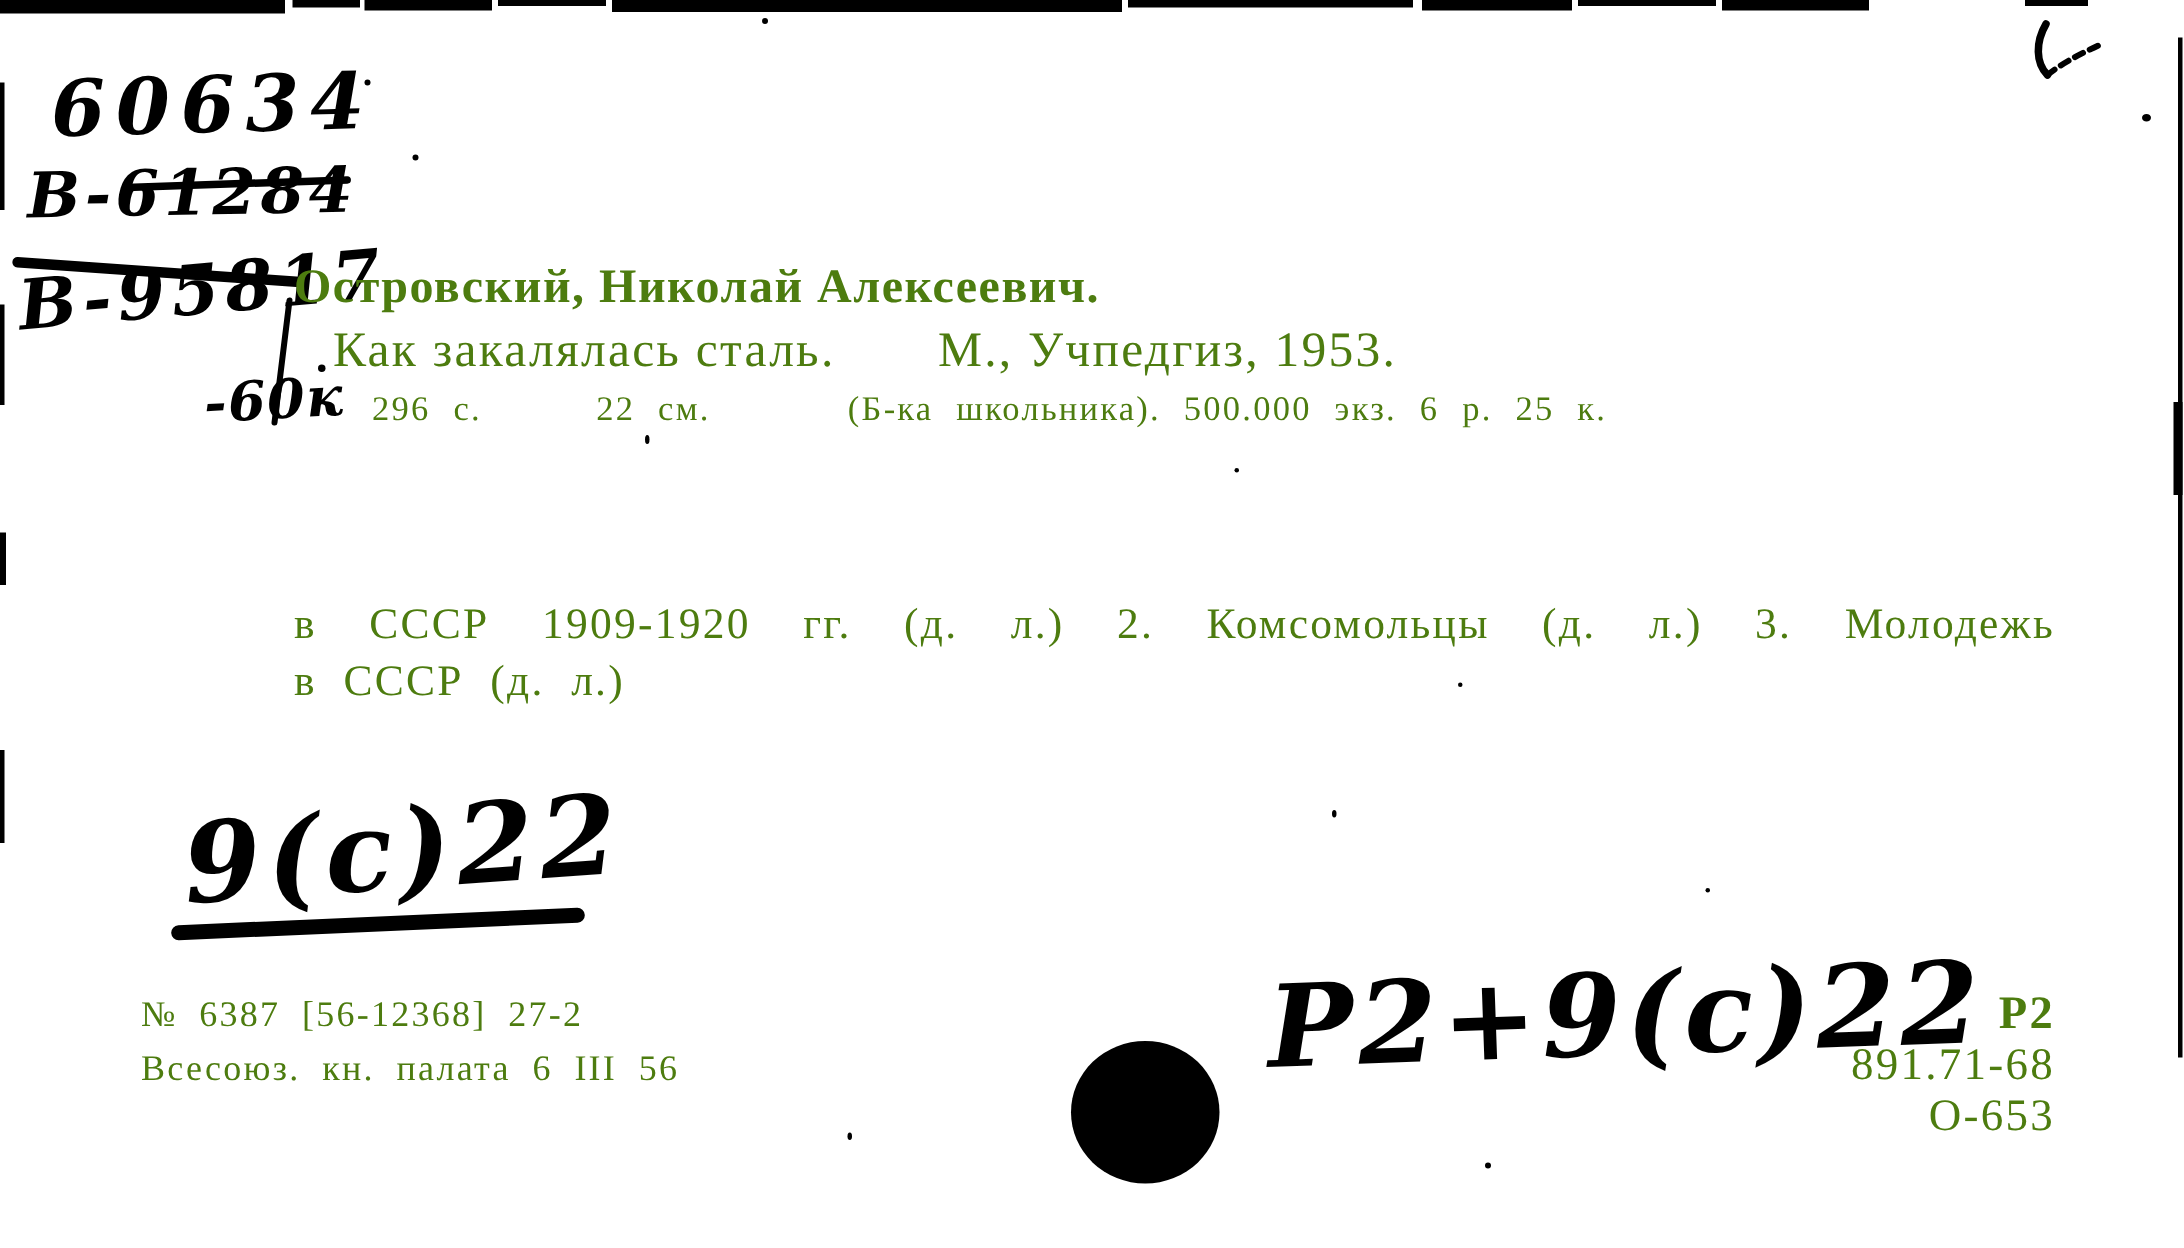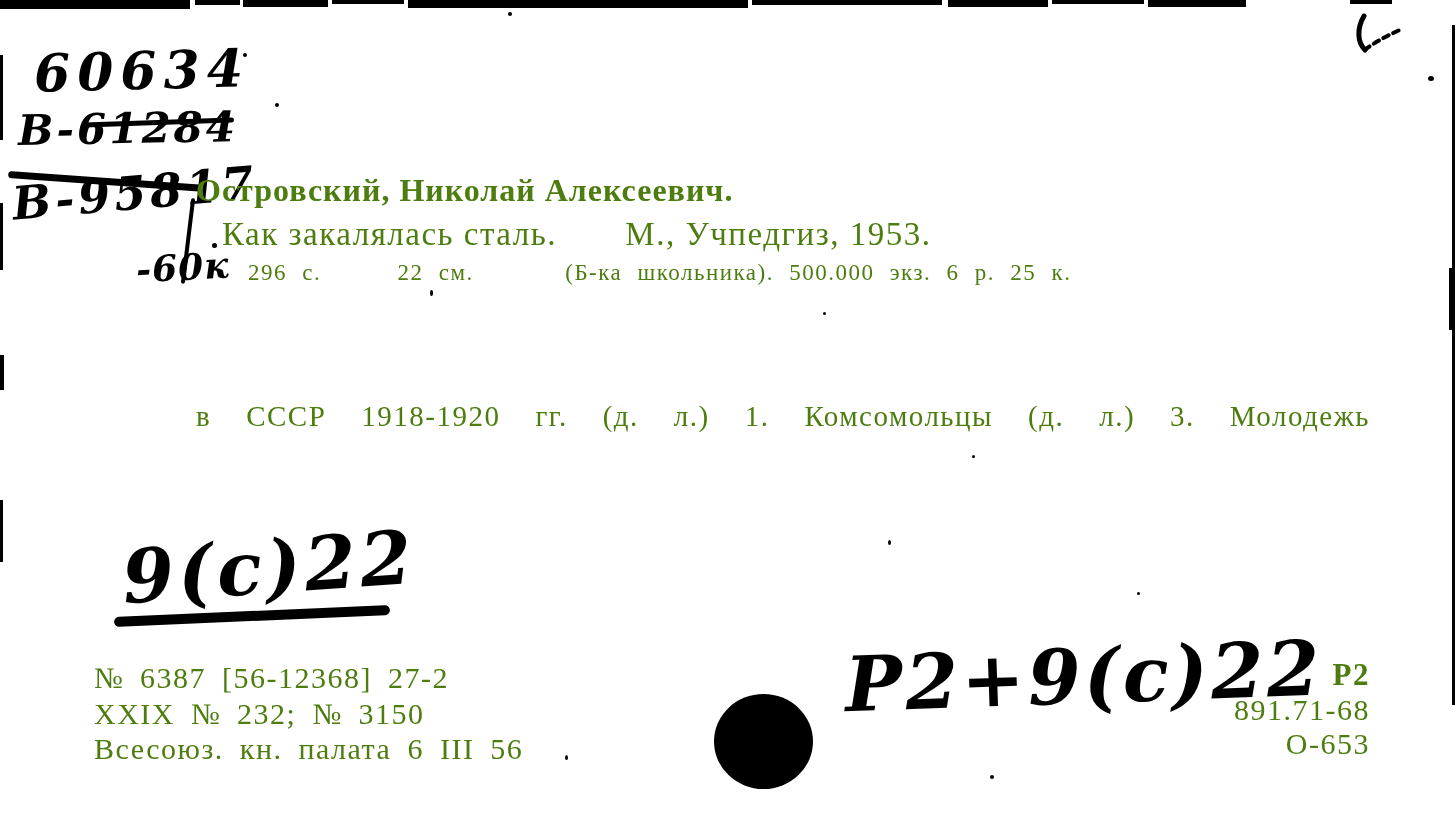--- a/index.html
+++ b/index.html
@@ -8,21 +8,21 @@
     overflow:hidden;font-family:"Liberation Serif","DejaVu Serif",serif;color:#000;
   }
   
   .print{position:absolute;color:#4d7c0f;letter-spacing:1.5px;}
   .author{left:196px;top:172px;font-size:32px;font-weight:bold;letter-spacing:1px;}
   .titleline{left:222px;top:216px;font-size:33px;white-space:pre;}
   .collation{left:248px;top:260px;font-size:23px;white-space:pre;word-spacing:8px;}
   .subjects{left:196px;top:398px;width:1174px;font-size:29px;line-height:37.5px;word-spacing:9px;}
   .subj-just{text-align:justify;text-align-last:justify;}
   .subj-first{padding-left:48px;}
-  .footer-left{left:94px;top:660px;font-size:30px;line-height:35.5px;word-spacing:7px;}
+  .footer-left{left:94px;top:660px;font-size:24px;line-height:35.5px;word-spacing:7px;}
   .footer-right{right:86px;top:658px;font-size:30px;line-height:34.5px;text-align:right;}
   .fr-bold{font-weight:bold;font-size:31px;}
   
   .hand{
     position:absolute;font-family:"DejaVu Serif",serif;font-style:italic;font-weight:bold;
     color:#000;white-space:nowrap;
   }
   .hw-shelf{left:34px;top:40px;font-size:52px;letter-spacing:7px;transform:rotate(-1.5deg);}
   .hw-acc1{left:18px;top:104px;font-size:42px;letter-spacing:3px;transform:rotate(-1deg);}
   .hw-acc2{left:12px;top:166px;font-size:46px;letter-spacing:4px;transform:rotate(-5deg);}
@@ -79,29 +79,29 @@
   <div class="hand hw-acc2">В-95817</div>
   <div class="stroke strike2"></div>
   <div class="stroke pen-tail"></div>
   <div class="hand hw-price">-60к</div>
 
   <div class="print author">Островский, Николай Алексеевич.</div>
   <div class="print titleline">Как закалялась сталь.       М., Учпедгиз, 1953.</div>
   <div class="print collation">296 с.     22 см.      (Б-ка школьника). 500.000 экз. 6 р. 25 к.</div>
 
   <div class="print subjects">
-    <div class="subj-just">в СССР 1918-1920 гг. (д. л.) 1. Комсомольцы (д. л.) 3. Молодежь</div>
+    <div class="subj-just">в СССР 1909-1920 гг. (д. л.) 2. Комсомольцы (д. л.) 3. Молодежь</div>
+    <div>в СССР (д. л.)</div>
   </div>
 
   <div class="hand hw-class">9(с)22</div>
   <div class="stroke class-underline"></div>
 
   <div class="print footer-left">
     <div>№ 6387 [56-12368] 27-2</div>
-    <div>XXIX № 232; № 3150</div>
     <div>Всесоюз. кн. палата 6 III 56</div>
   </div>
 
   <div class="hole"></div>
 
   <div class="hand hw-formula">Р2+9(с)22</div>
 
   <div class="print footer-right">
     <div class="fr-bold">Р2</div>
     <div>891.71-68</div>

